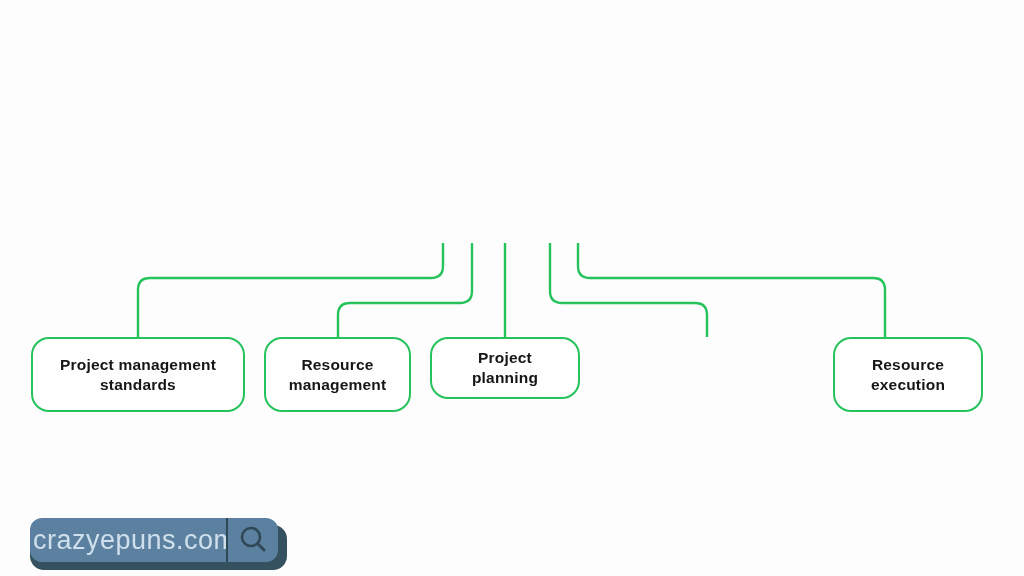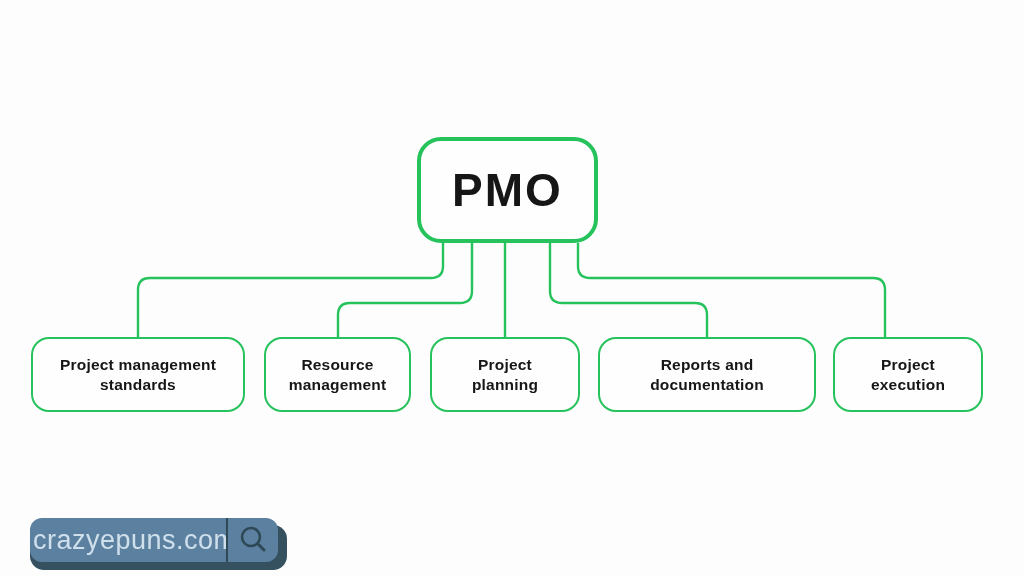--- a/index.html
+++ b/index.html
@@ -48,21 +48,21 @@
     border-width: 4px;
     border-radius: 24px;
     font-size: 46px;
     letter-spacing: 2px;
     line-height: 1;
     padding: 0;
   }
   .root-box   { left: 417px; top: 137px; width: 181px; height: 106px; }
   .child-1    { left: 31px;  top: 337px; width: 214px; height: 75px; padding-left: 12px; }
   .child-2    { left: 264px; top: 337px; width: 147px; height: 75px; align-items: center; }
-  .child-3    { left: 430px; top: 337px; width: 150px; height: 75px; }
+  .child-3    { left: 430px; top: 337px; width: 150px; height: 62px; }
   .child-4    { left: 598px; top: 337px; width: 218px; height: 75px; }
   .child-5    { left: 833px; top: 337px; width: 150px; height: 75px; }
 
   
   .watermark {
     position: absolute;
     left: 28px;
     top: 513px;
     width: 264px;
     height: 58px;
@@ -116,38 +116,32 @@
 <div class="canvas">
 
   <svg class="connectors" viewBox="0 0 1024 576" xmlns="http://www.w3.org/2000/svg" aria-hidden="true">
     <path d="M443,243 L443,266 Q443,278 431,278 L150,278 Q138,278 138,290 L138,337"></path>
     <path d="M472,243 L472,291 Q472,303 460,303 L350,303 Q338,303 338,315 L338,337"></path>
     <path d="M505,243 L505,337"></path>
     <path d="M550,243 L550,291 Q550,303 562,303 L695,303 Q707,303 707,315 L707,337"></path>
     <path d="M578,243 L578,266 Q578,278 590,278 L873,278 Q885,278 885,290 L885,337"></path>
   </svg>
 
-  <div class="node root root-box">
-    <span>PMO</span>
-  </div>
 
   <div class="node child-1">
     <span>Project management standards</span>
   </div>
   <div class="node child-2">
     <span>Resource management</span>
   </div>
   <div class="node child-3">
     <span>Project planning</span>
   </div>
-  <div class="node child-4">
-    <span>Reports and documentation</span>
-  </div>
   <div class="node child-5">
-    <span>Project execution</span>
+    <span>Resource execution</span>
   </div>
 
   <div class="watermark">
     <div class="wm-shadow"></div>
     <div class="wm-bar">
       <div class="wm-text">crazyepuns.com</div>
       <div class="wm-divider"></div>
       <div class="wm-icon-area">
         <svg width="30" height="30" viewBox="0 0 30 30" aria-hidden="true">
           <circle cx="13" cy="12" r="9" fill="none" stroke="#2e4856" stroke-width="2.6"></circle>

